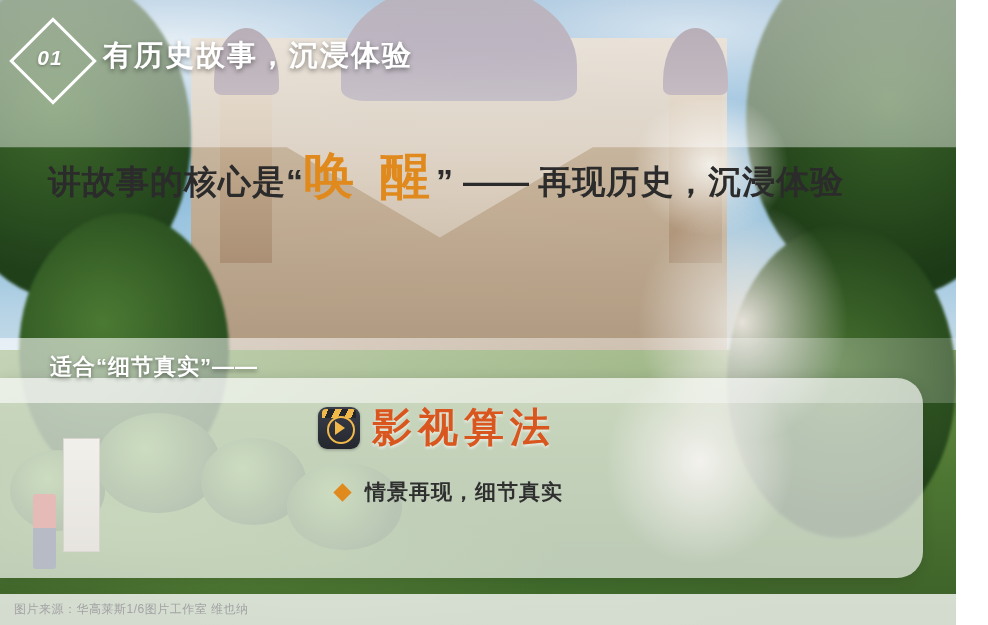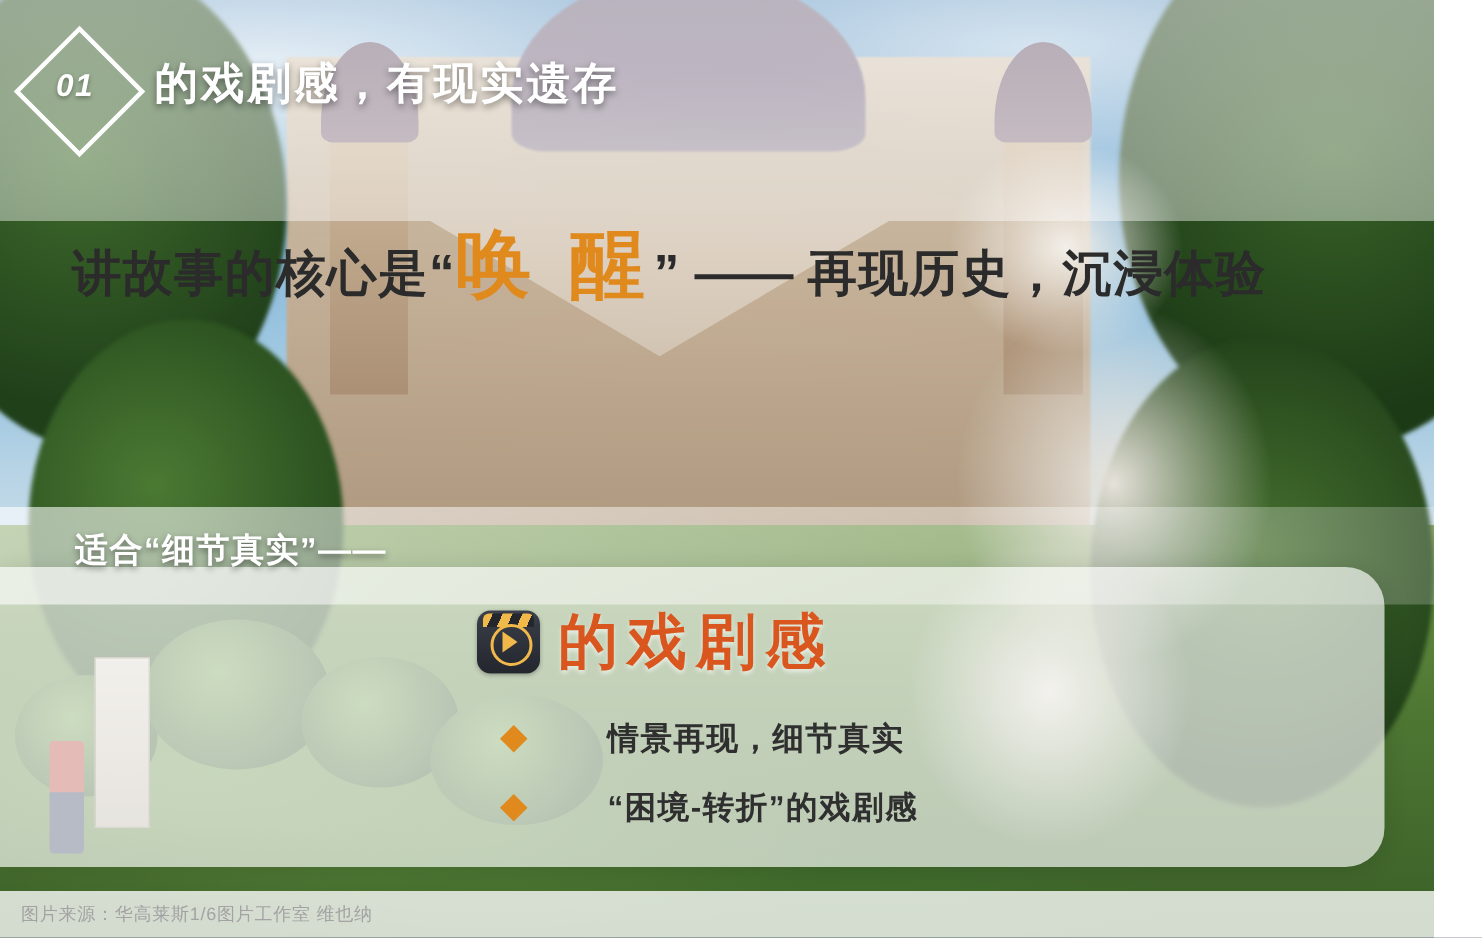--- a/index.html
+++ b/index.html
@@ -289,21 +289,20 @@
     background: #e08a1e;
     transform: rotate(45deg);
     margin-right: 16px;
     flex: none;
   }
   .bullet .txt {
     font-size: 21px;
     font-weight: bold;
     color: #2f2f2f;
     letter-spacing: 1px;
-    margin-left: 40px;
   }
 
   
   .credit {
     position: absolute;
     left: 14px;
     bottom: 7px;
     font-size: 12px;
     color: #a3a3a3;
     letter-spacing: 0.5px;
@@ -332,44 +331,40 @@
     <div class="signpost"></div>
     <div class="person"></div>
   </div>
 
   <div class="top-band"></div>
   <div class="mid-strip"></div>
   <div class="card"></div>
 
   <div class="diamond"></div>
   <div class="diamond-num">01</div>
-  <div class="head-title">的戏剧感，有现实遗存</div>
+  <div class="head-title">有历史故事，沉浸体验</div>
 
   <div class="headline">
     <span>讲故事的核心是</span><span class="quote">“</span><span class="accent">唤 醒</span><span class="quote">”</span><span class="dash"> —— </span><span>再现历史，沉浸体验</span>
   </div>
 
   <div class="subline">适合“细节真实”——</div>
 
   <div class="card-title-row">
     <div class="film-icon">
       <div class="clap"></div>
       <div class="reel"></div>
       <div class="play"></div>
     </div>
-    <div class="card-title">的戏剧感</div>
+    <div class="card-title">影视算法</div>
   </div>
 
   <div class="bullets">
     <div class="bullet">
       <span class="dia"></span>
       <span class="txt">情景再现，细节真实</span>
     </div>
-    <div class="bullet">
-      <span class="dia"></span>
-      <span class="txt">“困境-转折”的戏剧感</span>
-    </div>
   </div>
 
   <div class="bottom-bar"></div>
   <div class="credit">图片来源：华高莱斯1/6图片工作室 维也纳</div>
 
 </div>
 
 </body></html>

